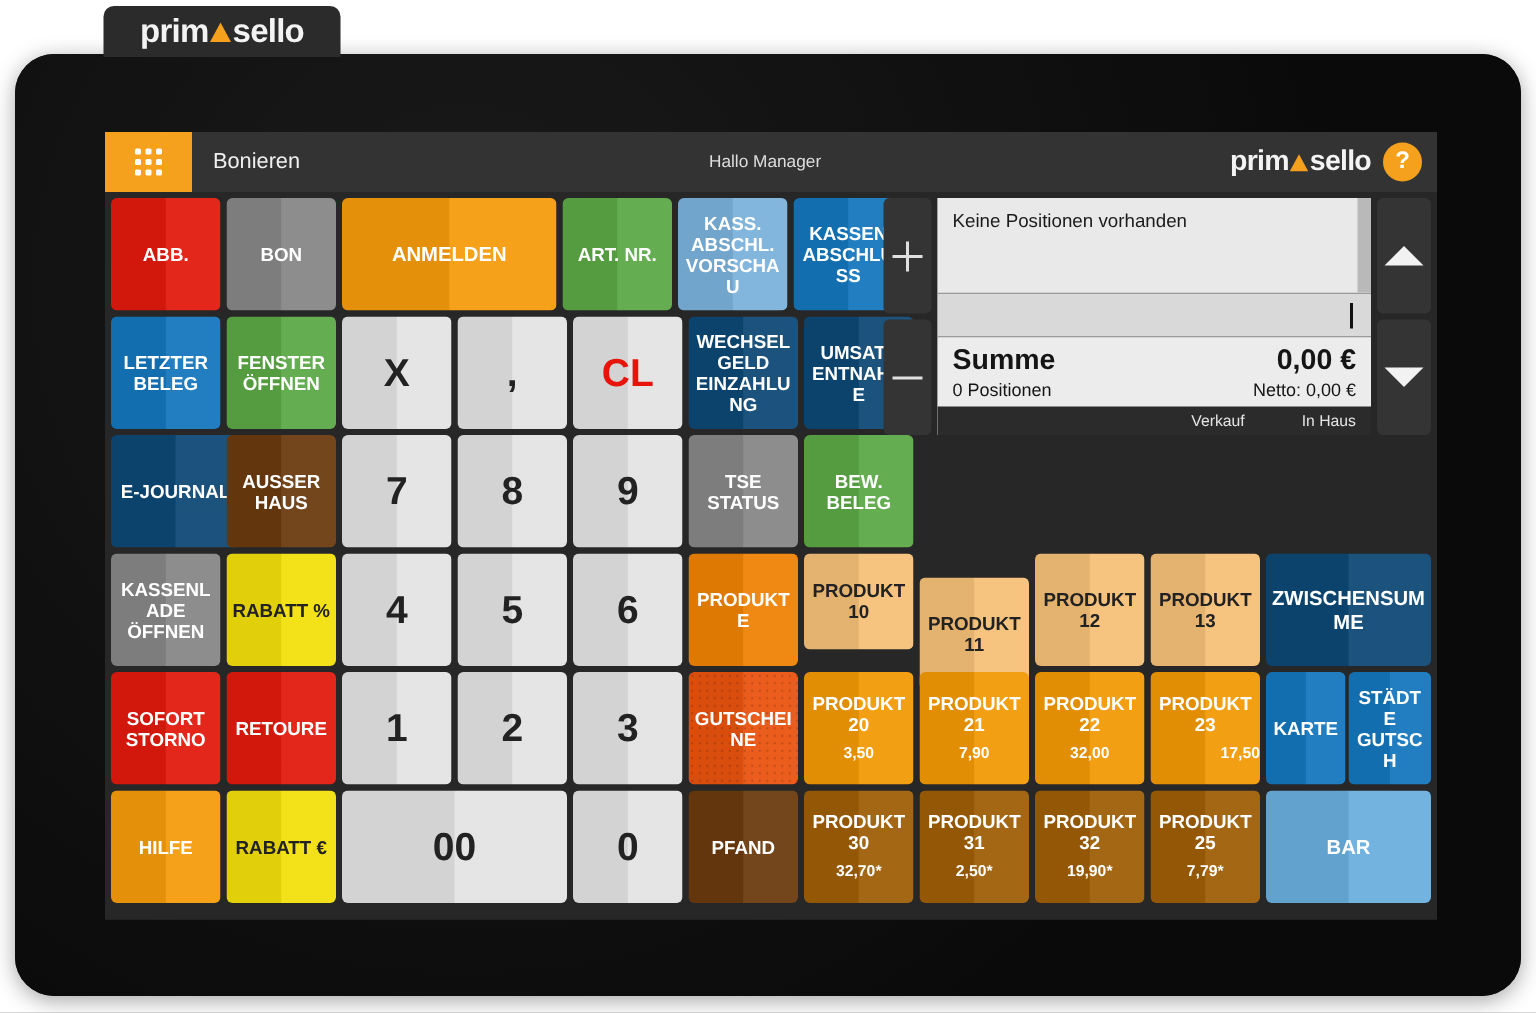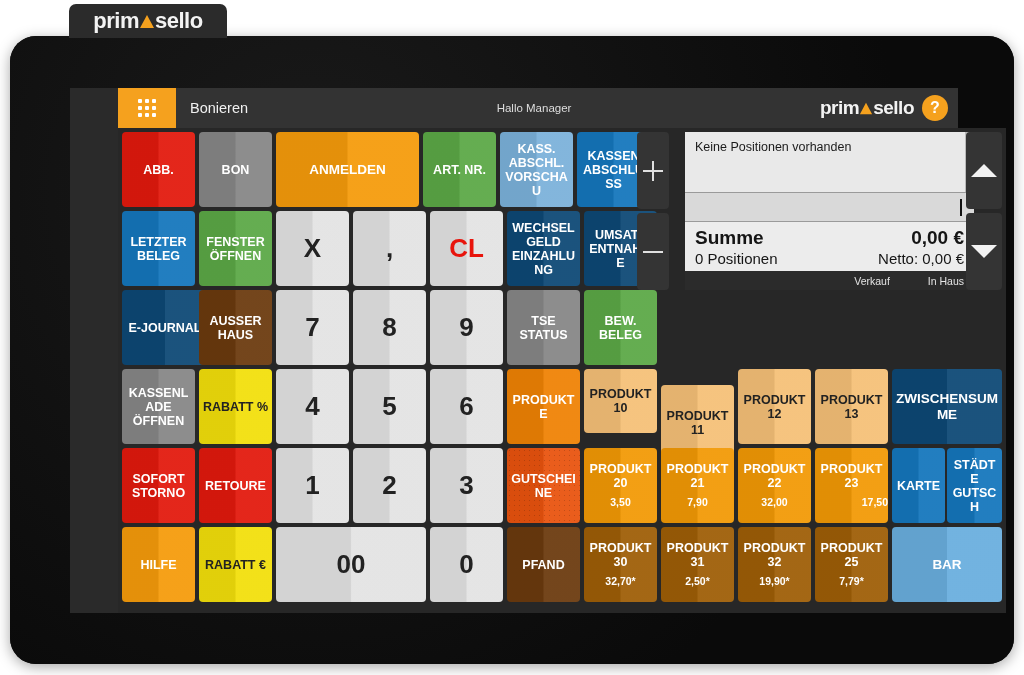--- a/index.html
+++ b/index.html
@@ -37,21 +37,20 @@
     position: absolute; left: 0; top: 0; right: 0; bottom: 0;
     border-radius: 26px;
     background: radial-gradient(circle at 30% 25%, #1a1a1a 0%, #0a0a0a 70%);
   }
 
   
   .screen {
     position: absolute; left: 60px; top: 52px;
     width: 888px; height: 525px;
     background: #2a2a2a;
-    padding-left: 48px;
   }
 
   
   .appbar {
     position: relative; height: 40px;
     background: #333333;
     display: flex; align-items: stretch;
   }
   .grid-btn {
     width: 58px; background: #f5a11e;
@@ -127,21 +126,20 @@
     width: 0; height: 0; border-left: 13px solid transparent; border-right: 13px solid transparent;
   }
   .tri-up { border-bottom: 13px solid #f2f2f2; }
   .tri-dn { border-top: 13px solid #f2f2f2; }
 
   .receipt {
     position: absolute;
     background: #ececec;
     display: flex; flex-direction: column;
     overflow: hidden;
-    margin-left: 12px;
   }
   .receipt-list {
     flex: 1; background: #e9e9e9; position: relative;
     padding: 8px 10px; font-size: 12.5px; color: #1b1b1b;
     font-weight: normal;
   }
   .receipt-scrollbar {
     position: absolute; right: 0; top: 0; width: 9px; height: 100%;
     background: #b9b9b9;
   }
@@ -151,21 +149,21 @@
     display: flex; align-items: center; justify-content: flex-end;
     padding-right: 12px;
   }
   .caret { width: 2px; height: 17px; background: #111; }
   .sum-row {
     background: #ececec; padding: 5px 10px 4px 10px;
     display: flex; justify-content: space-between; align-items: flex-start;
     color: #151515;
   }
   .sum-left .big, .sum-right .big { font-size: 19px; font-weight: bold; }
-  .sum-left .small, .sum-right .small { font-size: 15px; font-weight: normal; margin-top: 1px; }
+  .sum-left .small, .sum-right .small { font-size: 12px; font-weight: normal; margin-top: 1px; }
   .sum-right { text-align: right; }
   .status-bar {
     height: 19px; background: #2b2b2b; color: #e4e4e4;
     font-size: 10.5px; display: flex; align-items: center;
     justify-content: flex-end; gap: 38px; padding-right: 10px;
   }
 </style>
 </head>
 <body>
 

